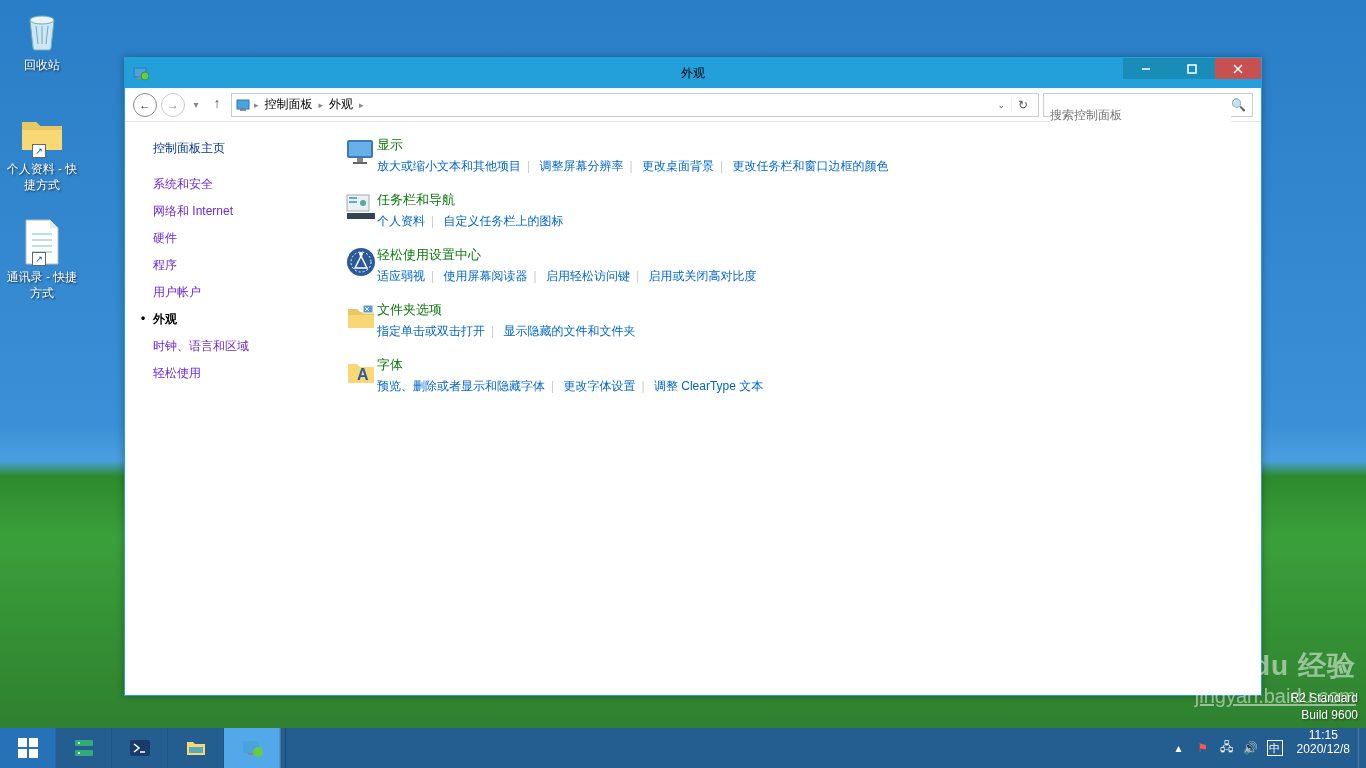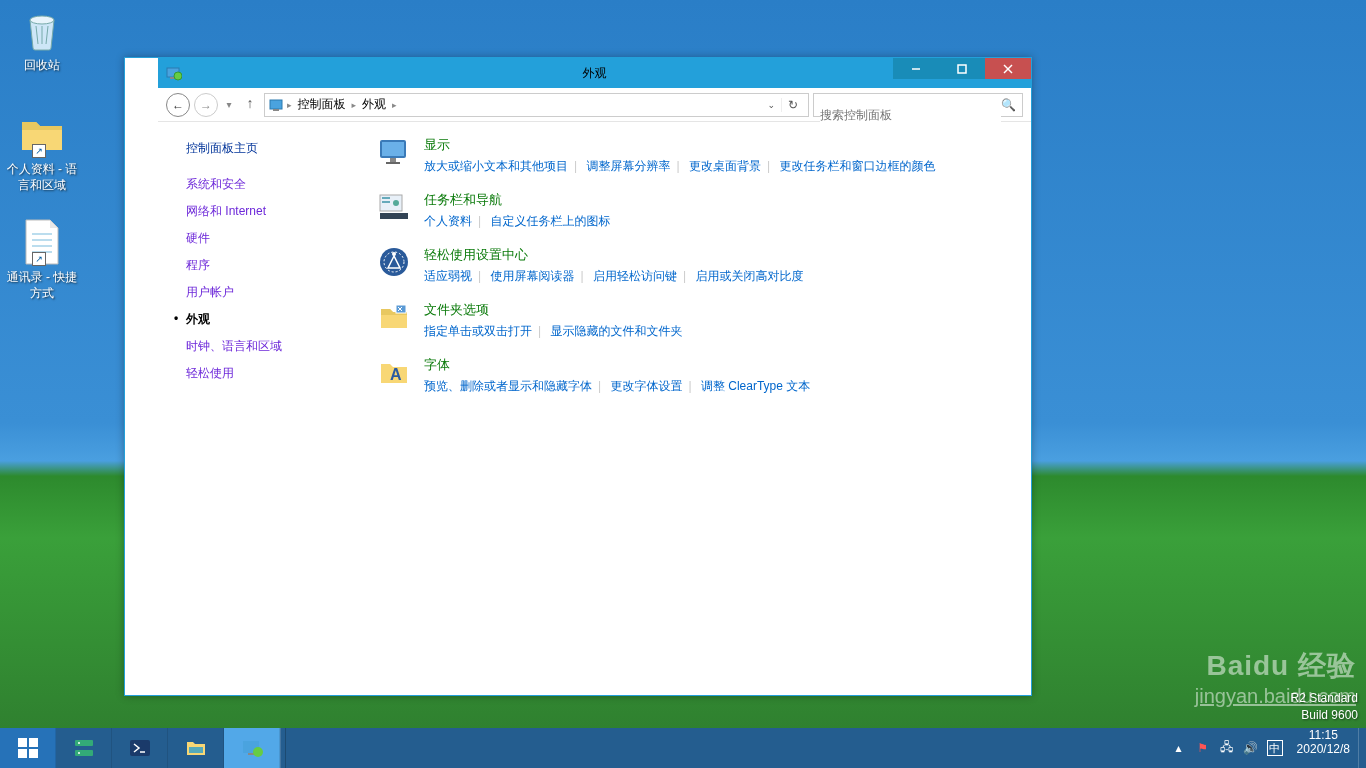--- a/index.html
+++ b/index.html
@@ -24,22 +24,22 @@
   .folder-ico svg { width: 48px; height: 48px; }
 
   
   .file-ico svg { width: 40px; height: 48px; margin: 0 auto; display: block; }
 
   
   .shortcut-arrow { position: absolute; left: 14px; bottom: 0; width: 14px; height: 14px; background: #fff; border: 1px solid #666; display: flex; align-items: center; justify-content: center; font-size: 9px; color: #005a9e; }
 
   
   .window {
-    position: absolute; left: 124px; top: 57px; width: 908px; height: 639px;
-    background: #fff; border: 1px solid #23a0da; box-shadow: 0 0 8px rgba(0,0,0,0.3); padding-left: 33px;
+    position: absolute; left: 124px; top: 57px; width: 1138px; height: 639px;
+    background: #fff; border: 1px solid #23a0da; box-shadow: 0 0 8px rgba(0,0,0,0.3);
   }
   .titlebar { height: 30px; background: #23a0da; display: flex; align-items: center; position: relative; }
   .titlebar .app-ico { width: 16px; height: 16px; margin-left: 8px; }
   .titlebar .title { position: absolute; left: 0; right: 0; text-align: center; font-size: 12px; color: #000; pointer-events: none; }
   .win-controls { position: absolute; right: 0; top: 0; display: flex; }
   .win-btn { width: 46px; height: 21px; display: flex; align-items: center; justify-content: center; cursor: pointer; }
   .win-btn.min, .win-btn.max { background: #198cb8; color: #fff; }
   .win-btn.close { background: #c75050; color: #fff; }
   .win-btn svg { width: 10px; height: 10px; }
 
@@ -62,21 +62,21 @@
   
   .body { display: flex; height: calc(100% - 64px); }
   .sidebar { width: 200px; padding: 18px 10px 10px 28px; font-size: 12px; }
   .sidebar .head { color: #003399; margin-bottom: 14px; cursor: pointer; }
   .sidebar ul { list-style: none; }
   .sidebar li { padding: 5px 0; color: #6d28d9; cursor: pointer; position: relative; }
   .sidebar li.active { color: #000; font-weight: bold; }
   .sidebar li.active::before { content: "•"; position: absolute; left: -12px; color: #000; }
 
   .content { flex: 1; padding: 14px 20px; }
-  .cat { display: flex; gap: 14px; margin-bottom: 16px; }
+  .cat { display: flex; gap: 0; margin-bottom: 16px; }
   .cat-ico { width: 32px; height: 32px; flex-shrink: 0; }
   .cat-body { flex: 1; }
   .cat-title { color: #0a7a0a; font-size: 13px; margin-bottom: 4px; cursor: pointer; }
   .cat-links { font-size: 12px; }
   .cat-links a { color: #0066cc; text-decoration: none; cursor: pointer; }
   .cat-links .div { color: #ccc; margin: 0 6px; }
 
   
   .build-info { position: absolute; right: 8px; bottom: 44px; color: #fff; font-size: 12px; text-align: right; line-height: 1.4; text-shadow: 1px 1px 2px rgba(0,0,0,0.5); }
 
@@ -116,21 +116,21 @@
 </div>
 
 <div class="desktop-icon" style="left:4px; top:110px;">
   <div class="ico folder-ico" style="position:relative">
     <svg viewBox="0 0 48 48">
         <path d="M4 12 L18 12 L22 16 L44 16 L44 40 L4 40 Z" fill="#f8d775"></path>
         <path d="M4 12 L18 12 L22 16 L44 16 L44 20 L4 20 Z" fill="#e8c860"></path>
       </svg>
     <div class="shortcut-arrow">↗</div>
   </div>
-  <div class="lbl">个人资料 - 语言和区域</div>
+  <div class="lbl">个人资料 - 快捷方式</div>
 </div>
 
 <div class="desktop-icon" style="left:4px; top:218px;">
   <div class="ico file-ico" style="position:relative">
     <svg viewBox="0 0 40 48">
         <path d="M4 2 L28 2 L36 10 L36 46 L4 46 Z" fill="#fff" stroke="#bbb"></path>
         <path d="M28 2 L28 10 L36 10 Z" fill="#e8e8e8"></path>
         <line x1="10" y1="16" x2="30" y2="16" stroke="#bde" stroke-width="2"></line>
         <line x1="10" y1="22" x2="30" y2="22" stroke="#bde" stroke-width="2"></line>
         <line x1="10" y1="28" x2="30" y2="28" stroke="#bde" stroke-width="2"></line>

